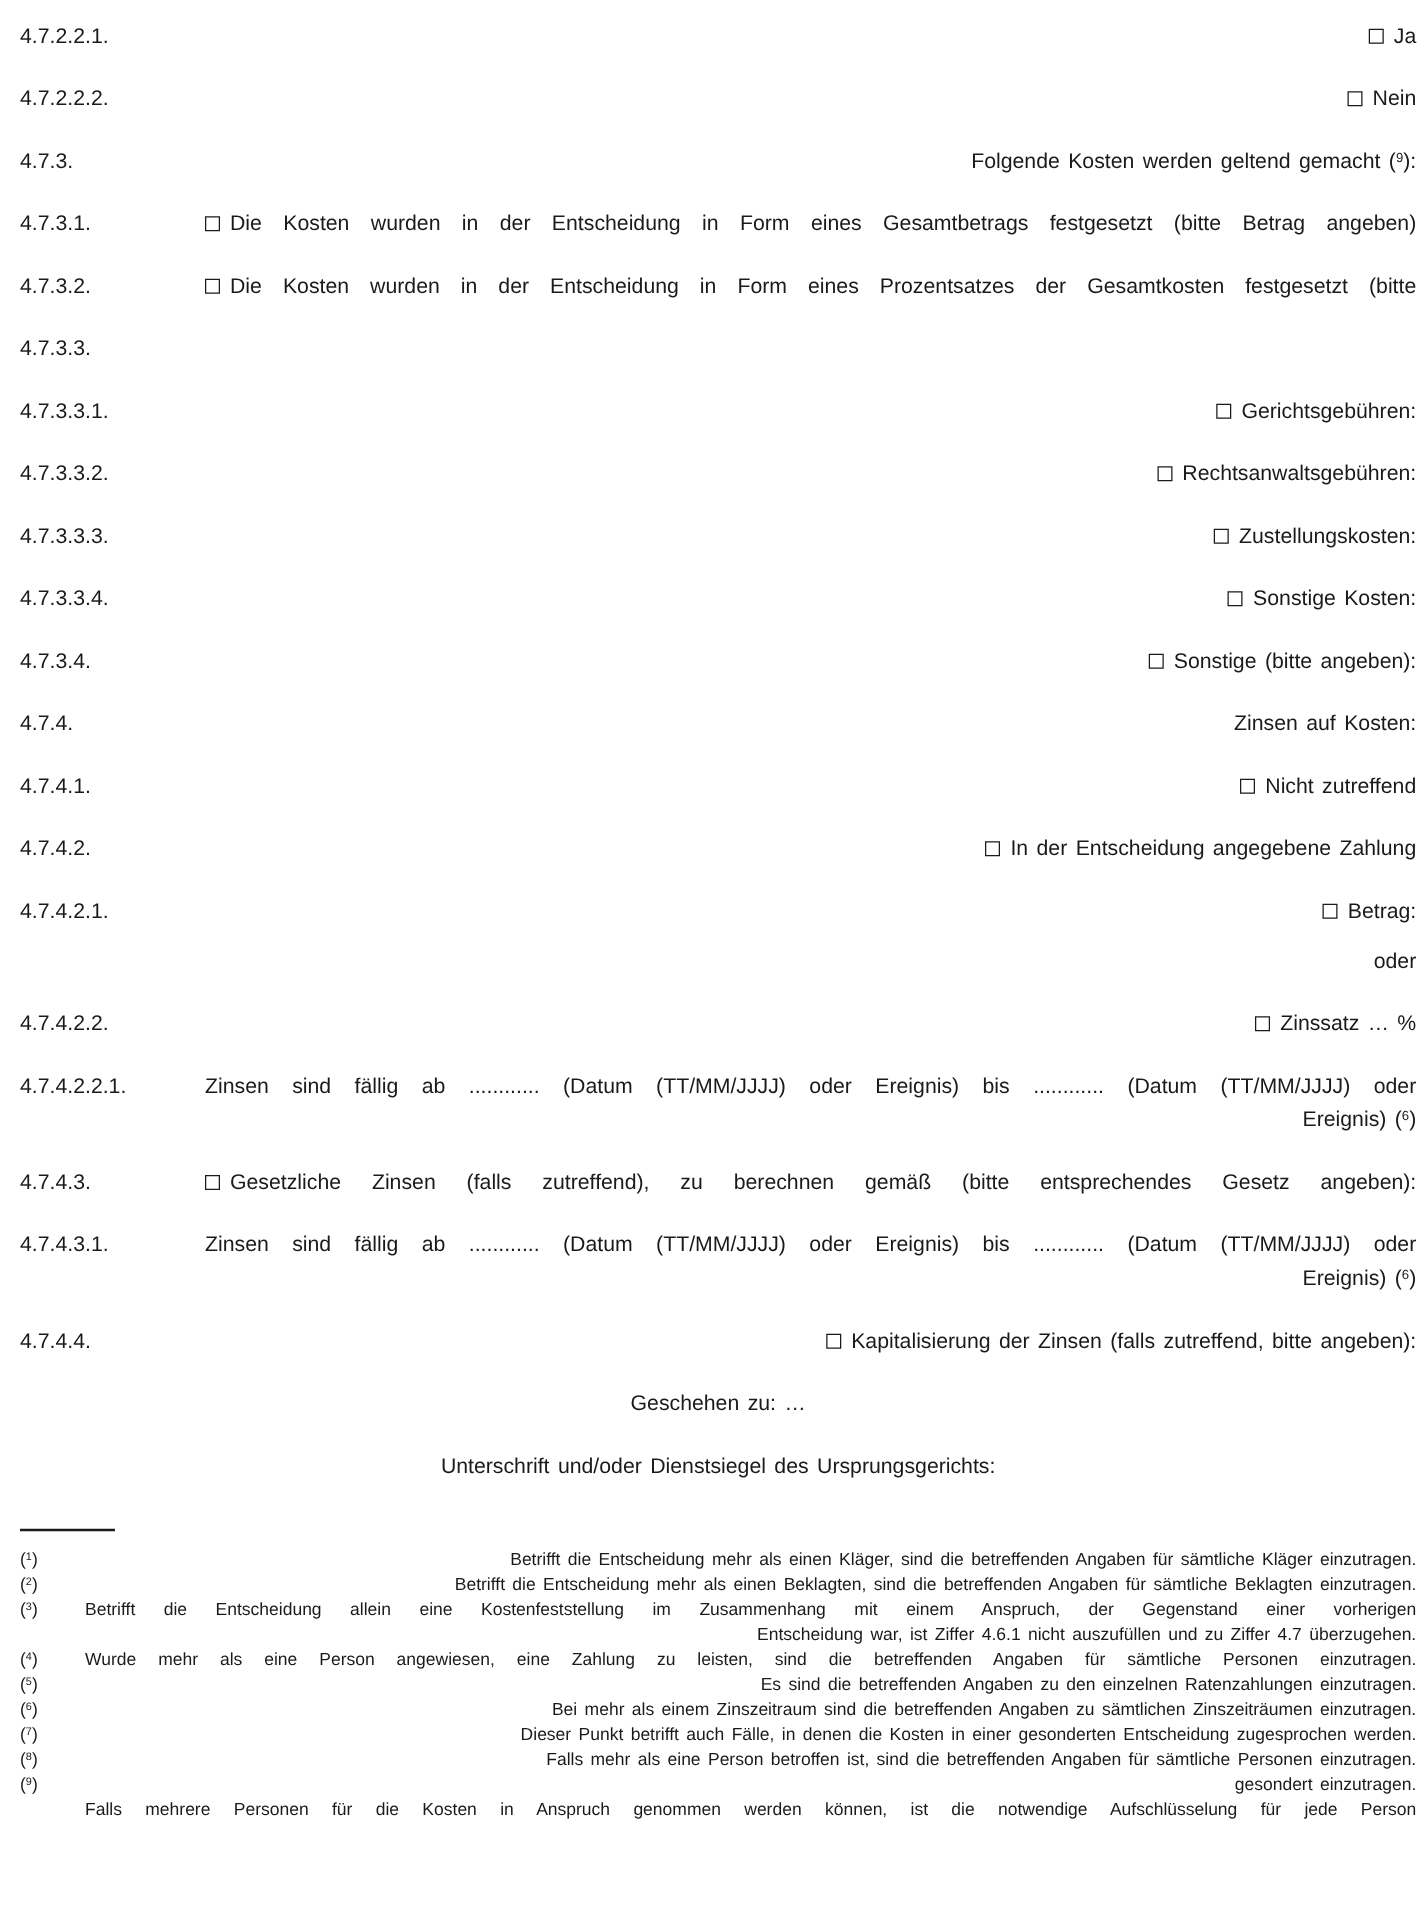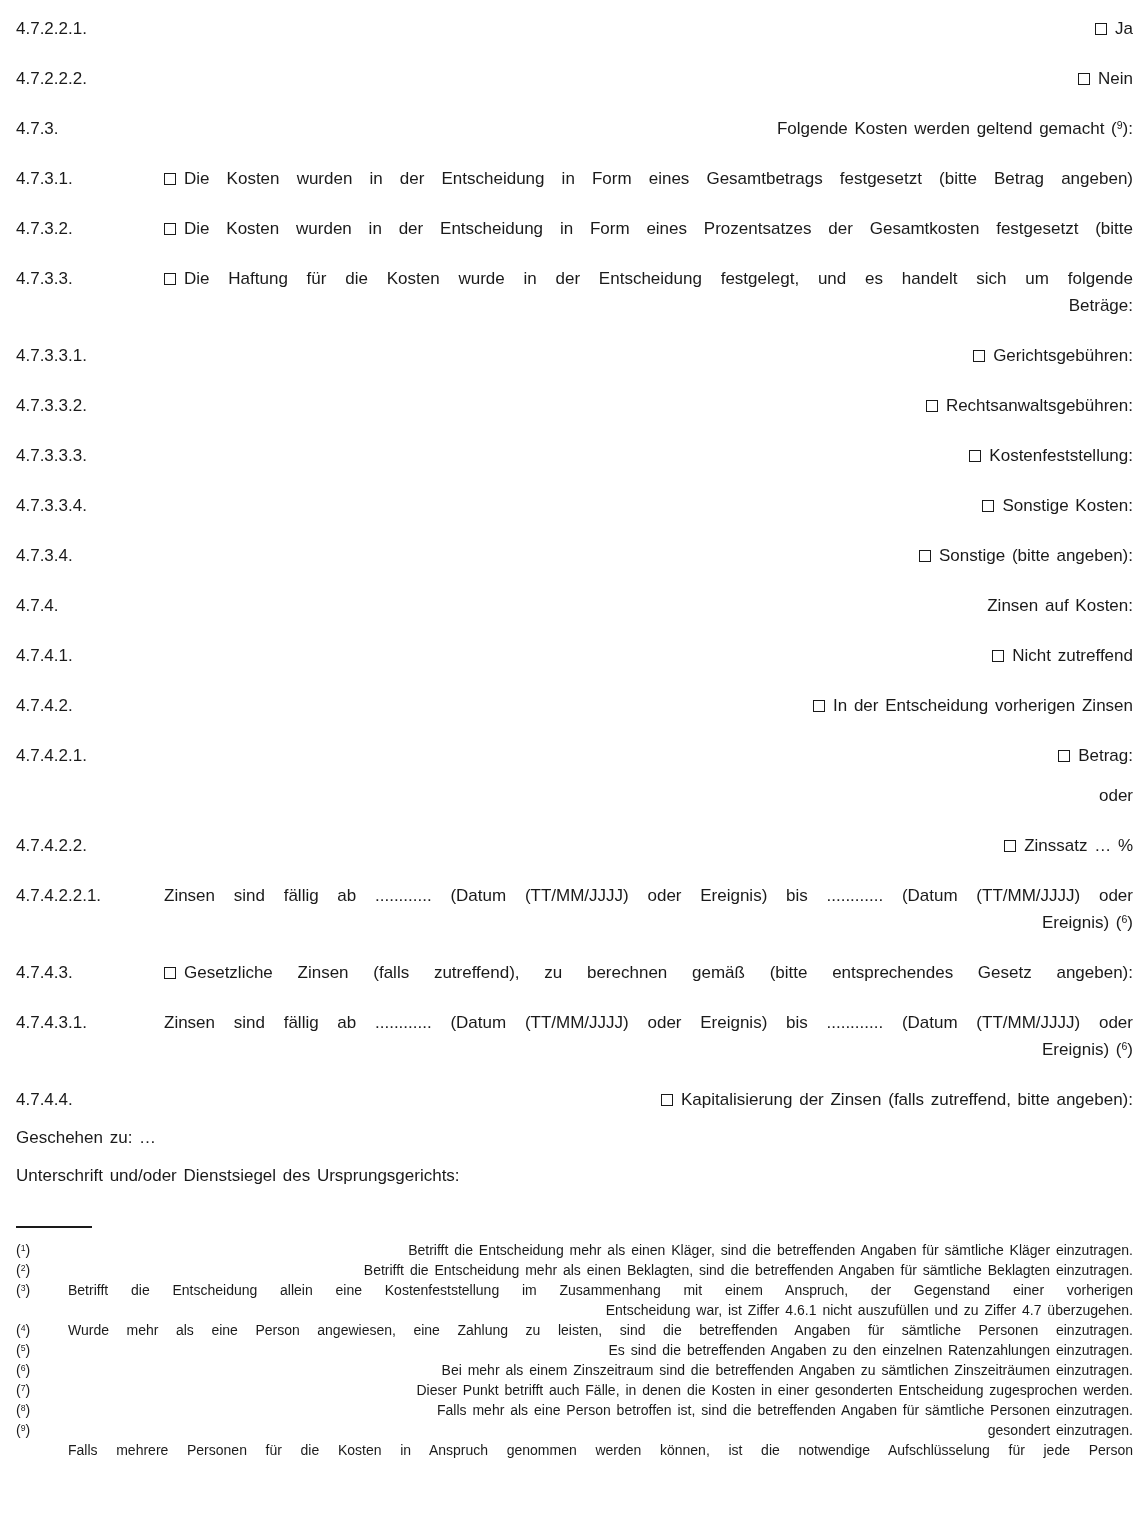--- a/index.html
+++ b/index.html
@@ -21,21 +21,21 @@
   .line.fill { text-align:justify; text-align-last:justify;margin-left:17px; }
 
   .checkbox {
     display:inline-block; width:12px; height:12px;
     border:1.8px solid #1a1a1a; background:#fff;
     margin-right:8px; position:relative; top:1px;
   }
   sup.fnref { font-size:0.62em; vertical-align:0.45em; line-height:0; }
 
   
-  .closing-line { margin-top:11px; font-size:17px; line-height:27px; word-spacing:2px; }
+  .closing-line { margin-top:23px; font-size:17px; line-height:27px; word-spacing:2px;text-align:center; }
 
   
   .sep { width:76px; border-top:2px solid #1a1a1a; margin-top:37px; }
   .footnotes { margin-top:12px; }
   .fnrow { display:flex; font-size:14px; line-height:20px; }
   .fnmark { flex:0 0 35px; white-space:nowrap; }
   .fntext { flex:1 1 auto; min-width:0; word-spacing:2px; }
 </style>
 </head>
 <body>
@@ -67,41 +67,37 @@
         </div>
       </div>
       <div class="row">
         <div class="num">4.7.3.2.</div>
         <div class="content">
           <div class="line fill"><span class="checkbox"></span><span>Die Kosten wurden in der Entscheidung in Form eines Prozentsatzes der Gesamtkosten festgesetzt (bitte</span></div>
         </div>
       </div>
       <div class="row">
         <div class="num">4.7.3.3.</div>
-        <div class="content">
-          <div class="line fill"><span class="checkbox"></span><span>Die Haftung für die Kosten wurde in der Entscheidung festgelegt, und es handelt sich um folgende</span></div>
-          <div class="line"><span>Beträge:</span></div>
-        </div>
       </div>
       <div class="row">
         <div class="num">4.7.3.3.1.</div>
         <div class="content">
           <div class="line"><span class="checkbox"></span><span>Gerichtsgebühren:</span></div>
         </div>
       </div>
       <div class="row">
         <div class="num">4.7.3.3.2.</div>
         <div class="content">
           <div class="line"><span class="checkbox"></span><span>Rechtsanwaltsgebühren:</span></div>
         </div>
       </div>
       <div class="row">
         <div class="num">4.7.3.3.3.</div>
         <div class="content">
-          <div class="line"><span class="checkbox"></span><span>Kostenfeststellung:</span></div>
+          <div class="line"><span class="checkbox"></span><span>Zustellungskosten:</span></div>
         </div>
       </div>
       <div class="row">
         <div class="num">4.7.3.3.4.</div>
         <div class="content">
           <div class="line"><span class="checkbox"></span><span>Sonstige Kosten:</span></div>
         </div>
       </div>
       <div class="row">
         <div class="num">4.7.3.4.</div>
@@ -117,21 +113,21 @@
       </div>
       <div class="row">
         <div class="num">4.7.4.1.</div>
         <div class="content">
           <div class="line"><span class="checkbox"></span><span>Nicht zutreffend</span></div>
         </div>
       </div>
       <div class="row">
         <div class="num">4.7.4.2.</div>
         <div class="content">
-          <div class="line"><span class="checkbox"></span><span>In der Entscheidung vorherigen Zinsen</span></div>
+          <div class="line"><span class="checkbox"></span><span>In der Entscheidung angegebene Zahlung</span></div>
         </div>
       </div>
       <div class="row">
         <div class="num">4.7.4.2.1.</div>
         <div class="content">
           <div class="line"><span class="checkbox"></span><span>Betrag:</span></div>
         </div>
       </div>
       <div class="row tight">
         <div class="num"></div>

